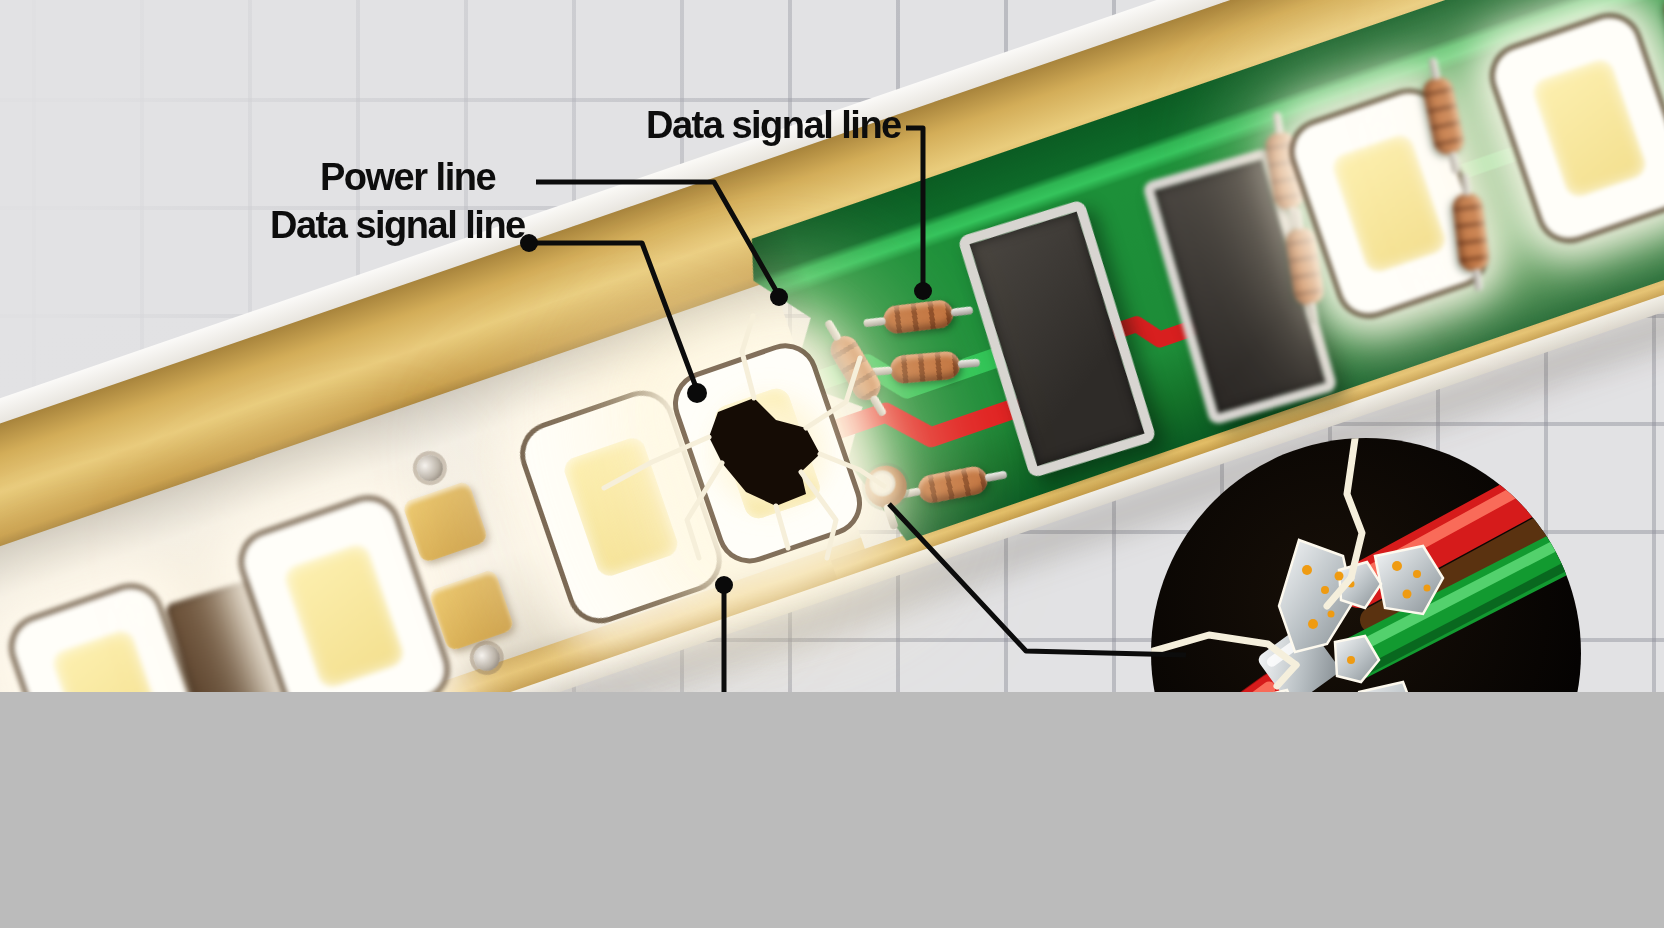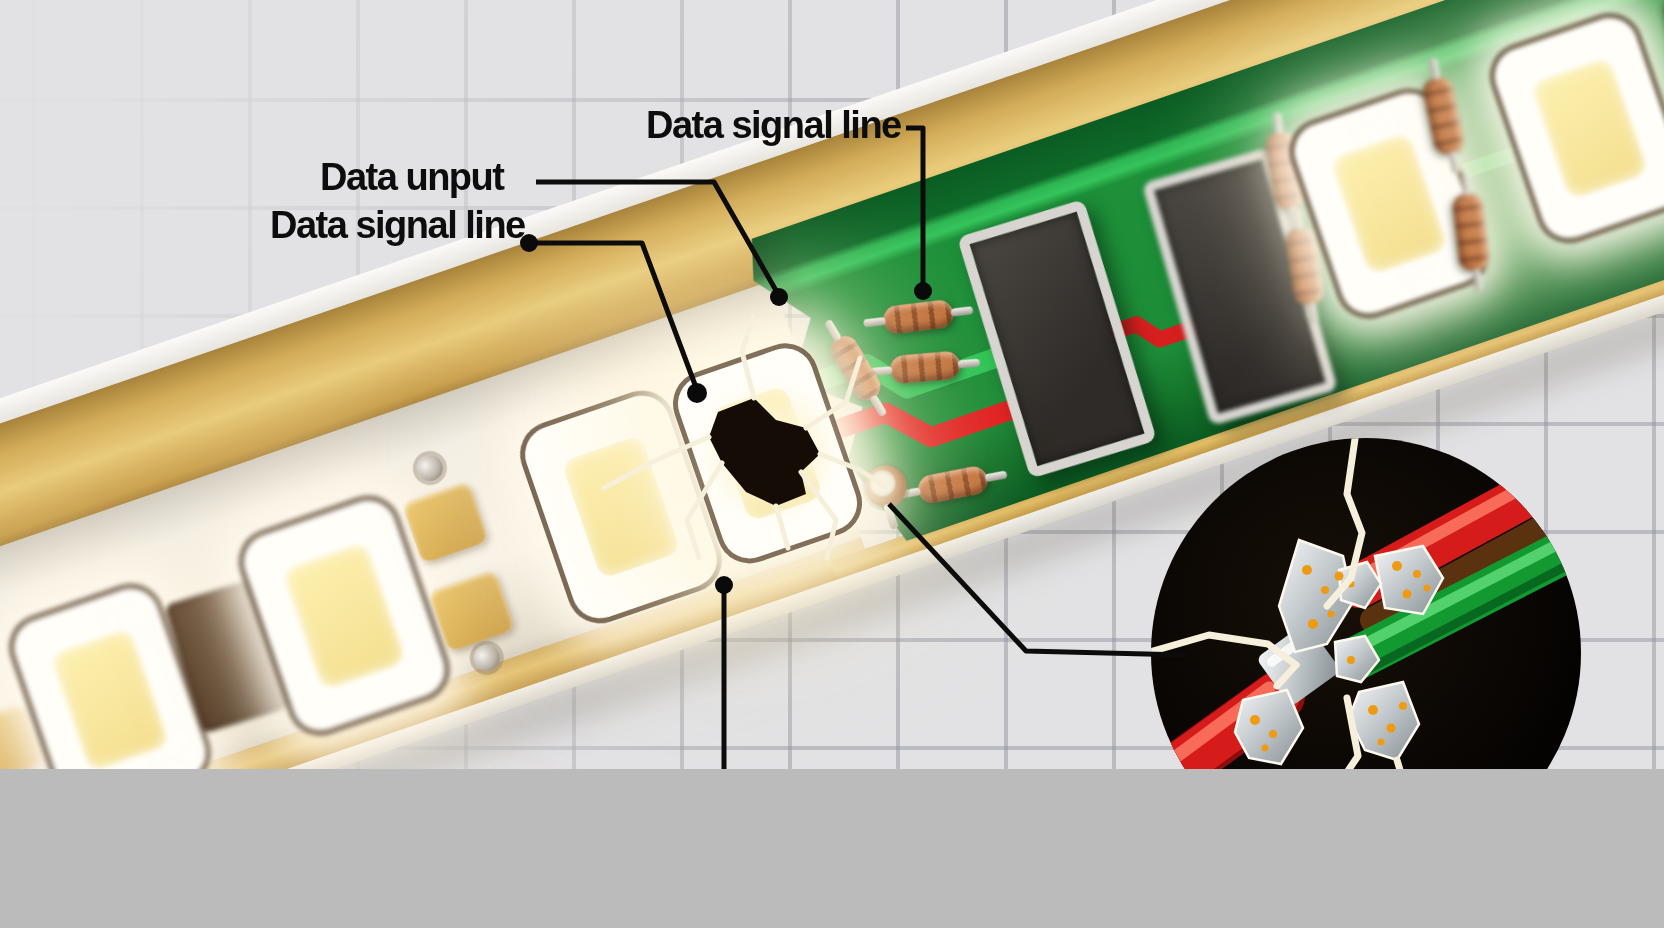--- a/index.html
+++ b/index.html
@@ -1,16 +1,16 @@
 <!DOCTYPE html>
 <html><head>
 <meta charset="utf-8">
 <style>
   html,body{margin:0;padding:0;background:#bbb;}
-  #stage{position:relative;width:1664px;height:769px;overflow:hidden;
+  #stage{position:relative;width:1664px;height:692px;overflow:hidden;
          font-family:"Liberation Sans","DejaVu Sans",sans-serif;}
   
   .bg{position:absolute;inset:0;background-color:#e2e2e4;
       background-image:
         linear-gradient(90deg, rgba(140,142,152,.45) 4px, transparent 4px),
         linear-gradient(0deg,  rgba(140,142,152,.45) 4px, transparent 4px);
       background-size:108px 108px;background-position:32px 102px;z-index:0;}
   .haze{position:absolute;inset:0;z-index:1;pointer-events:none;
       background:
         linear-gradient(100deg, rgba(226,226,228,.95) 6%, rgba(226,226,228,.55) 28%, rgba(226,226,228,0) 52%),
@@ -256,15 +256,15 @@
     <g fill="#0a0a0a">
       <circle cx="923" cy="291" r="9"></circle>
       <circle cx="779" cy="297" r="9"></circle>
       <circle cx="529" cy="243" r="9"></circle>
       <circle cx="697" cy="393" r="10"></circle>
       <circle cx="724" cy="585" r="9"></circle>
     </g>
   </svg>
 
   <div class="label lab38" style="left:646px;top:104px;">Data signal line</div>
-  <div class="label lab38" style="left:320px;top:156px;">Data unput</div>
+  <div class="label lab38" style="left:320px;top:156px;">Power line</div>
   <div class="label lab38" style="left:270px;top:204px;">Data signal line</div>
 </div>
 
 </body></html>

